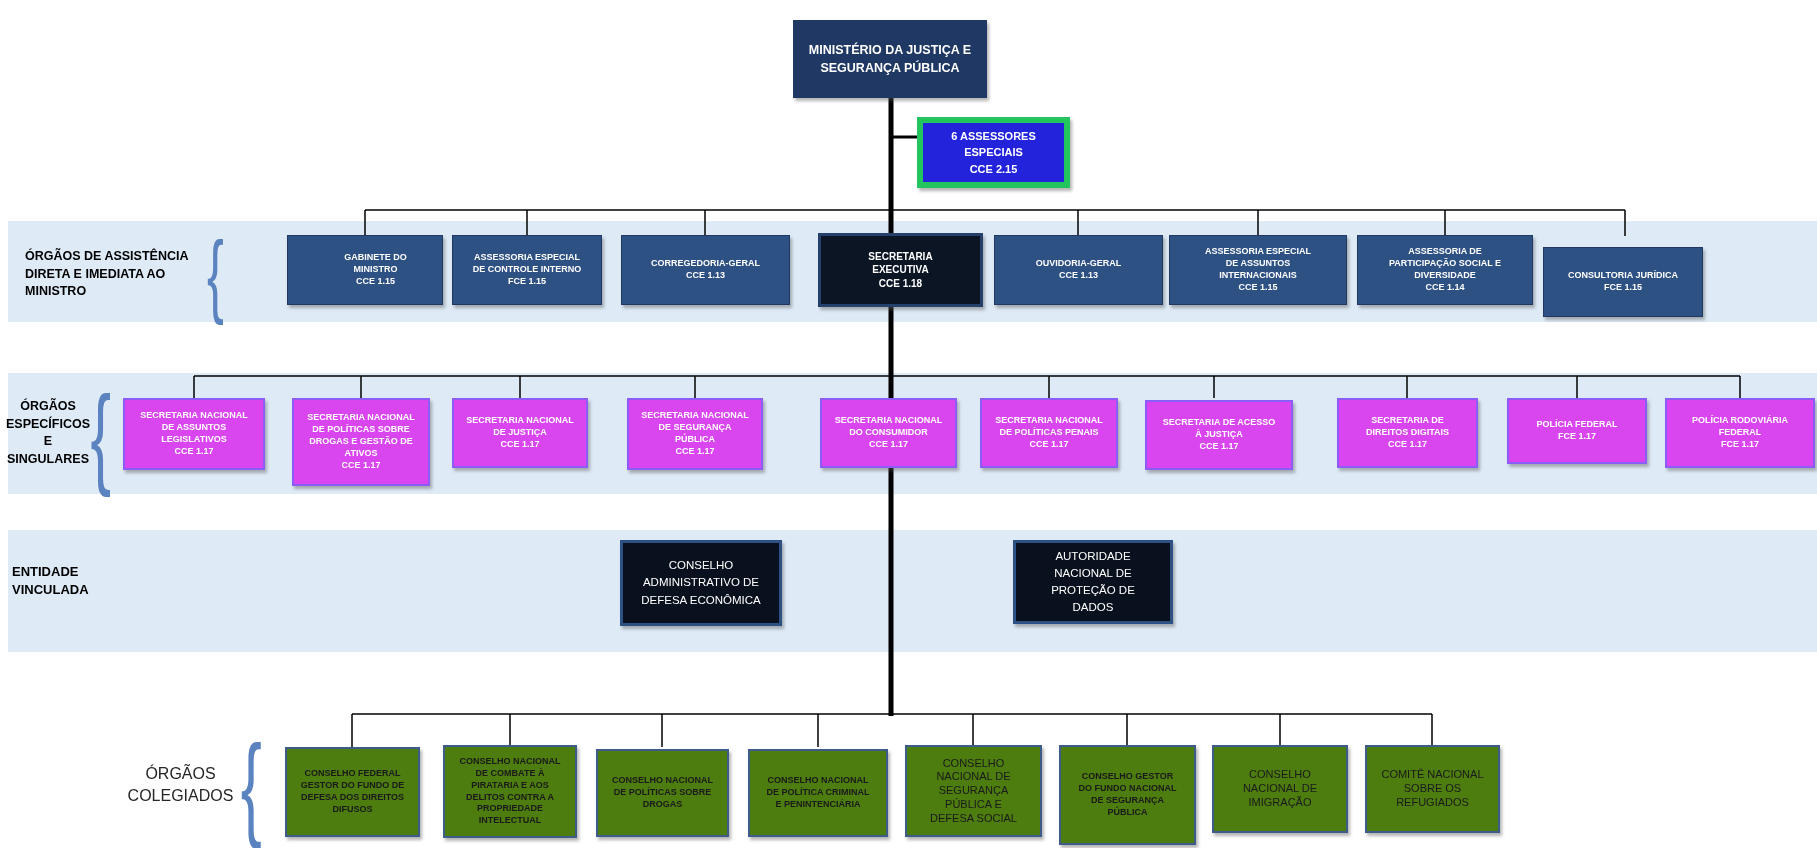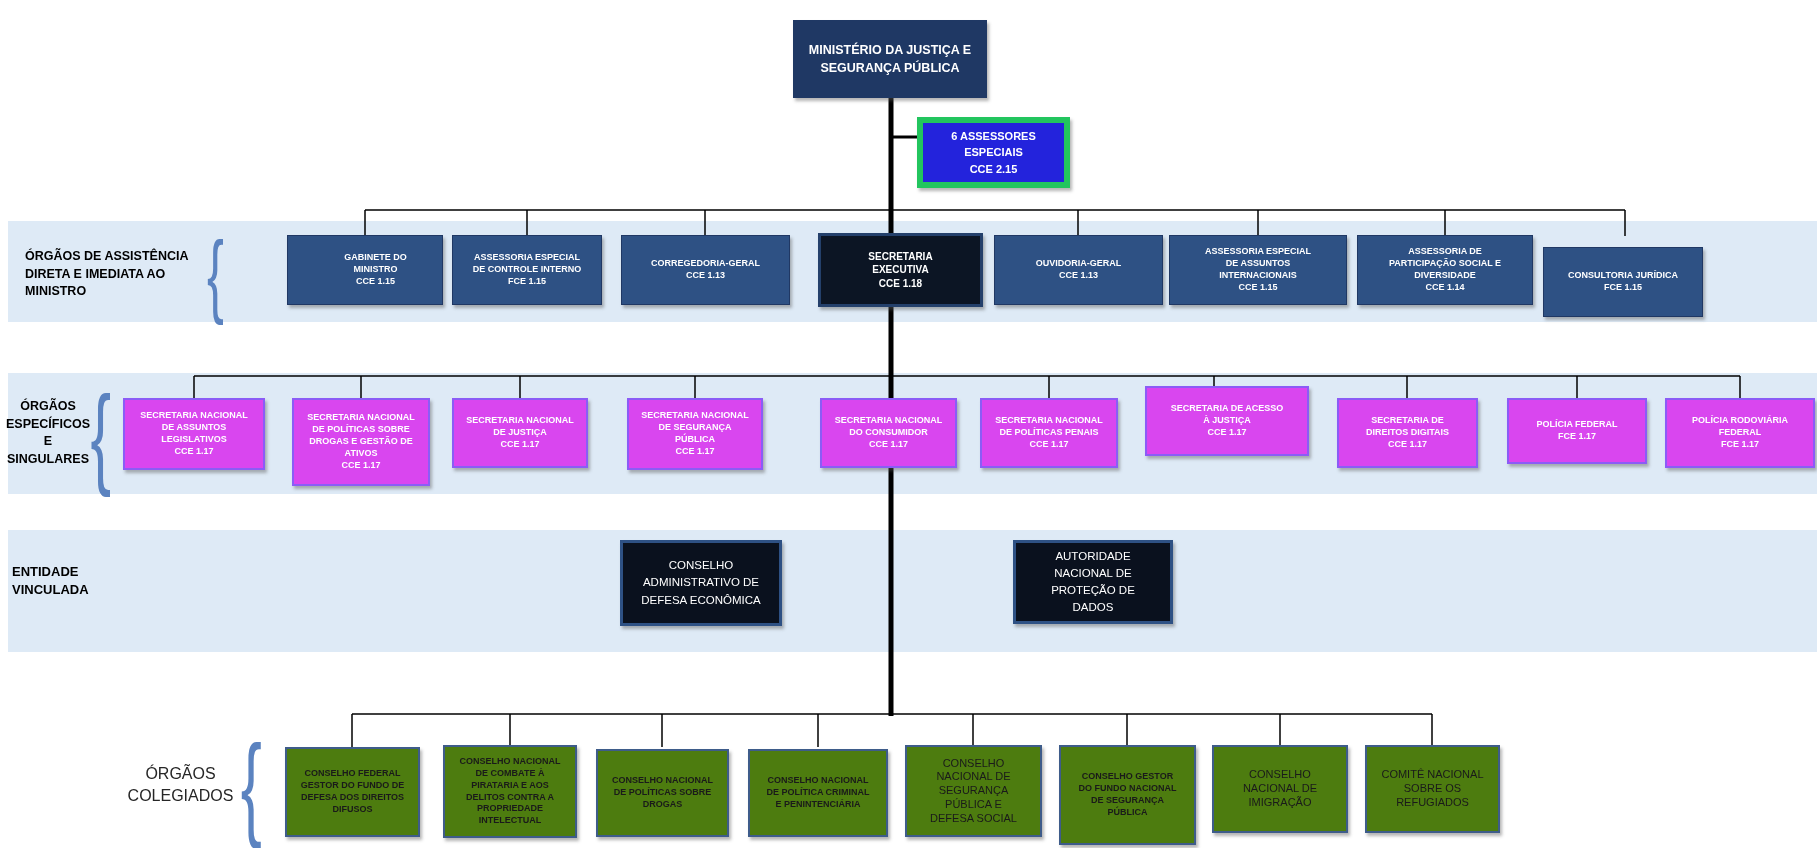--- a/index.html
+++ b/index.html
@@ -143,21 +143,21 @@
   <div class="node r2" style="left:627px;  top:398px; width:136px; height:72px;">SECRETARIA NACIONAL
 DE SEGURANÇA
 PÚBLICA
 CCE 1.17</div>
   <div class="node r2" style="left:820px;  top:398px; width:137px; height:70px;">SECRETARIA NACIONAL
 DO CONSUMIDOR
 CCE 1.17</div>
   <div class="node r2" style="left:980px;  top:398px; width:138px; height:70px;">SECRETARIA NACIONAL
 DE POLÍTICAS PENAIS
 CCE 1.17</div>
-  <div class="node r2" style="left:1145px; top:386px; width:164px; height:70px;">SECRETARIA DE ACESSO
+  <div class="node r2" style="left:1145px; top:400px; width:148px; height:70px;">SECRETARIA DE ACESSO
 À JUSTIÇA
 CCE 1.17</div>
   <div class="node r2" style="left:1337px; top:398px; width:141px; height:70px;">SECRETARIA DE
 DIREITOS DIGITAIS
 CCE 1.17</div>
   <div class="node r2" style="left:1507px; top:398px; width:140px; height:66px;">POLÍCIA FEDERAL
 FCE 1.17</div>
   <div class="node r2" style="left:1665px; top:398px; width:150px; height:70px;">POLÍCIA RODOVIÁRIA
 FEDERAL
 FCE 1.17</div>

